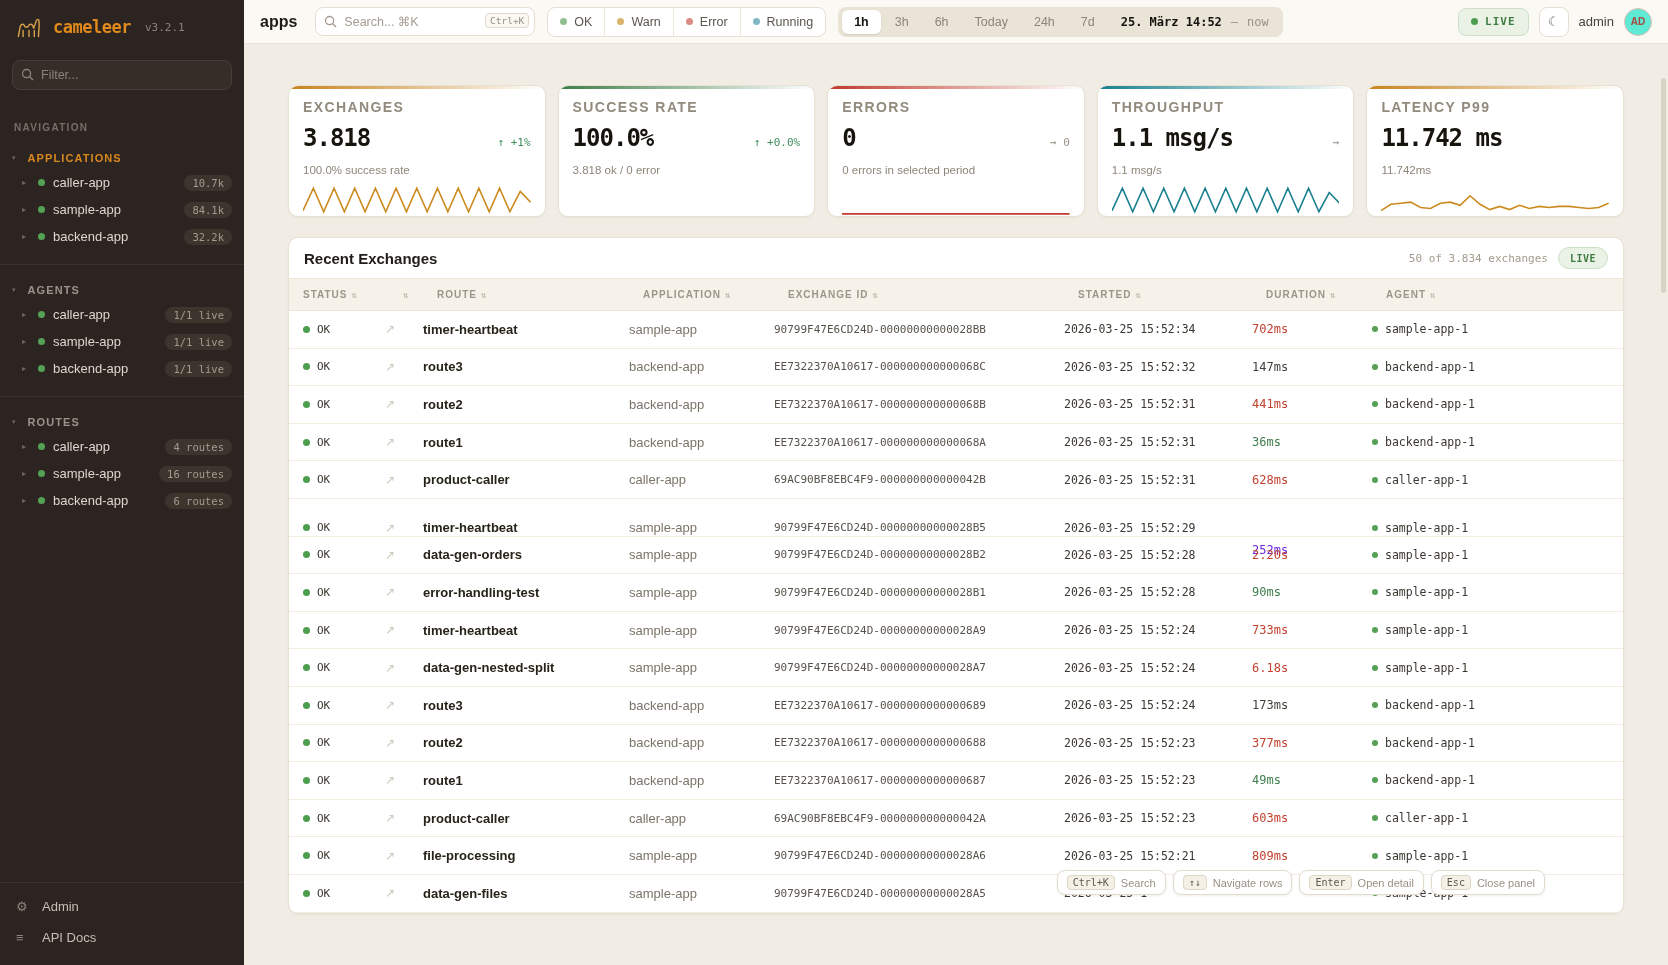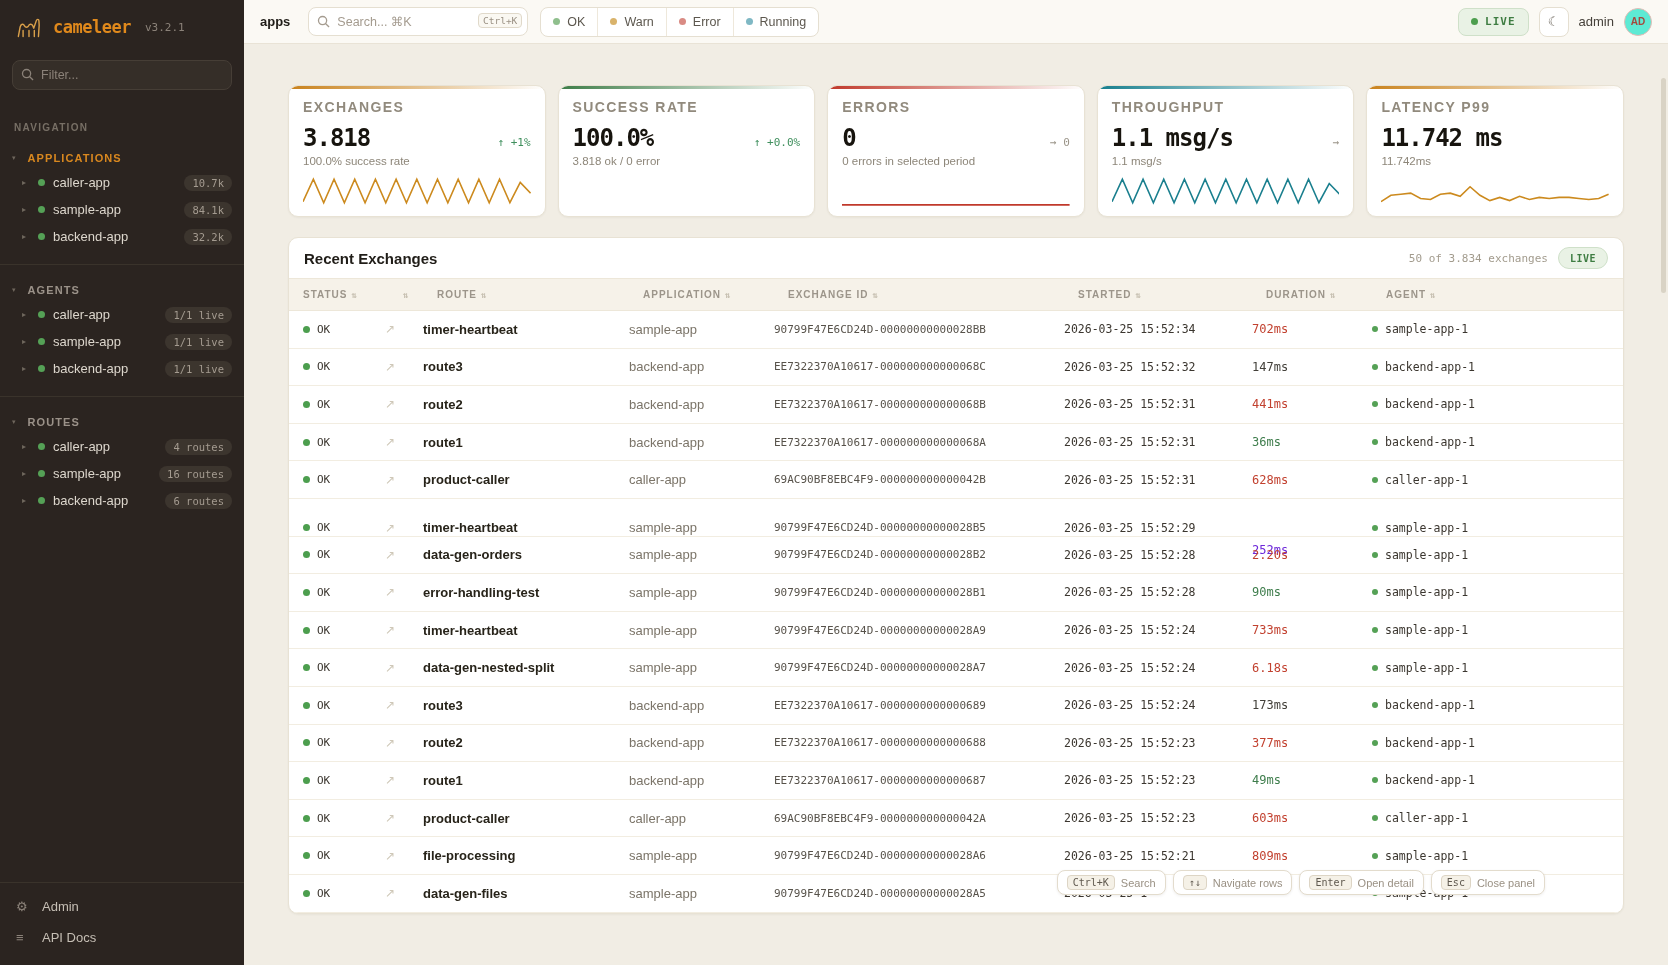--- a/index.html
+++ b/index.html
@@ -44,21 +44,21 @@
   .foot-item { display:flex; align-items:center; gap:12px; padding:8px 16px; cursor:pointer; }
   .foot-item .ic { color:#8b8279; font-size:13px; width:14px; }
   .foot-item .lbl { font-size:13px; color:#c6bfb5; }
 
   
   .topbar {
     position:absolute; left:244px; right:0; top:0; height:44px;
     background:#fbf9f4; border-bottom:1px solid #e9e3d6;
     display:flex; align-items:center; padding:0 16px; gap:12px; z-index:4;
   }
-  .page-title { font-size:13px; font-weight:bold; color:#201d18; margin-right:6px; }
+  .page-title { font-size:16px; font-weight:bold; color:#201d18; margin-right:6px; }
   .search-wrap { position:relative; width:220px; }
   .search-wrap svg { position:absolute; left:9px; top:8px; width:13px; height:13px; color:#a49b8f; }
   .search-input {
     width:100%; height:29px; background:#fff; border:1px solid #e5dfd1; border-radius:8px;
     padding:0 52px 0 28px; font-size:12.5px; color:#46413a; outline:none; font-family:"Liberation Sans",sans-serif;
   }
   .search-input::placeholder { color:#a49b8f; }
   .search-kbd { position:absolute; right:6px; top:6px; font-family:"DejaVu Sans Mono",monospace; font-size:9.5px; color:#9a9184; border:1px solid #e0d9ca; border-radius:4px; padding:1px 4px; background:#faf8f2; }
   .chips { display:flex; background:#fff; border:1px solid #e5dfd1; border-radius:8px; height:30px; overflow:hidden; }
   .chip { display:flex; align-items:center; gap:7px; padding:0 12px; font-size:12.5px; color:#5c574e; cursor:pointer; }
@@ -83,21 +83,21 @@
 
   .cards { display:flex; gap:12px; margin-bottom:20px; }
   .kpi-card { flex:1; position:relative; background:#fff; border:1px solid #e8e2d4; border-radius:10px; padding:13px 14px 9px 14px; height:132px; box-shadow:0 1px 2px rgba(60,50,30,.05); overflow:hidden; }
   .kpi-accent { position:absolute; top:0; left:0; right:0; height:3px; background:linear-gradient(90deg, var(--accent), rgba(255,255,255,0)); }
   .kpi-label { font-size:14px; font-weight:bold; letter-spacing:1.4px; color:#918a7d; }
   .kpi-valrow { display:flex; align-items:baseline; margin-top:9px; }
   .kpi-value { font-family:"DejaVu Sans Mono",monospace; font-size:24px; font-weight:bold; color:#17140e; letter-spacing:-1px; }
   .kpi-delta { margin-left:auto; font-family:"DejaVu Sans Mono",monospace; font-size:11px; }
   .kpi-delta.up { color:#3f8f5d; }
   .kpi-delta.flat { color:#9a9488; }
-  .kpi-sub { font-size:11.5px; color:#8d8679; margin-top:3px; }
+  .kpi-sub { font-size:11.5px; color:#8d8679; margin-top:12px; }
   .kpi-spark { height:32px; margin-top:8px; }
 
   .panel { background:#fff; border:1px solid #e8e2d4; border-radius:10px; box-shadow:0 1px 2px rgba(60,50,30,.05); overflow:hidden; }
   .panel-head { height:40px; display:flex; align-items:center; padding:0 15px; }
   .panel-title { font-size:15px; font-weight:bold; color:#201d18; }
   .panel-head-right { margin-left:auto; display:flex; align-items:center; gap:10px; }
   .panel-summary { font-family:"DejaVu Sans Mono",monospace; font-size:11px; color:#a29b8d; }
   .live-pill { display:flex; align-items:center; height:22px; padding:0 11px; background:#e9f2e5; border:1px solid #cfe0c9; border-radius:11px; font-family:"DejaVu Sans Mono",monospace; font-size:10px; font-weight:bold; letter-spacing:0.5px; color:#3e7d42; }
 
   .tr { display:grid; grid-template-columns:96px 38px 206px 145px 290px 188px 120px 1fr; align-items:center; }
@@ -285,20 +285,40 @@
         <span>Error</span>
       </div>
 
       <div class="chip">
         <span class="dot" style="background: rgb(127, 184, 196);"></span>
         <span>Running</span>
       </div>
 
   </div>
 
+  <div class="timegroup">
+
+      <button class="range-btn active">1h</button>
+
+      <button class="range-btn">3h</button>
+
+      <button class="range-btn">6h</button>
+
+      <button class="range-btn">Today</button>
+
+      <button class="range-btn">24h</button>
+
+      <button class="range-btn">7d</button>
+
+    <div class="date-display">
+      <span class="d">25. März 14:52</span>
+      <span class="s">—</span>
+      <span class="n">now</span>
+    </div>
+  </div>
 
   <div class="topbar-right">
     <div class="live-badge">
       <span class="dot"></span>
       <span class="t">LIVE</span>
     </div>
     <div class="moon-btn">
         <span>☾</span>
       </div>
     <span class="user-name">admin</span>

